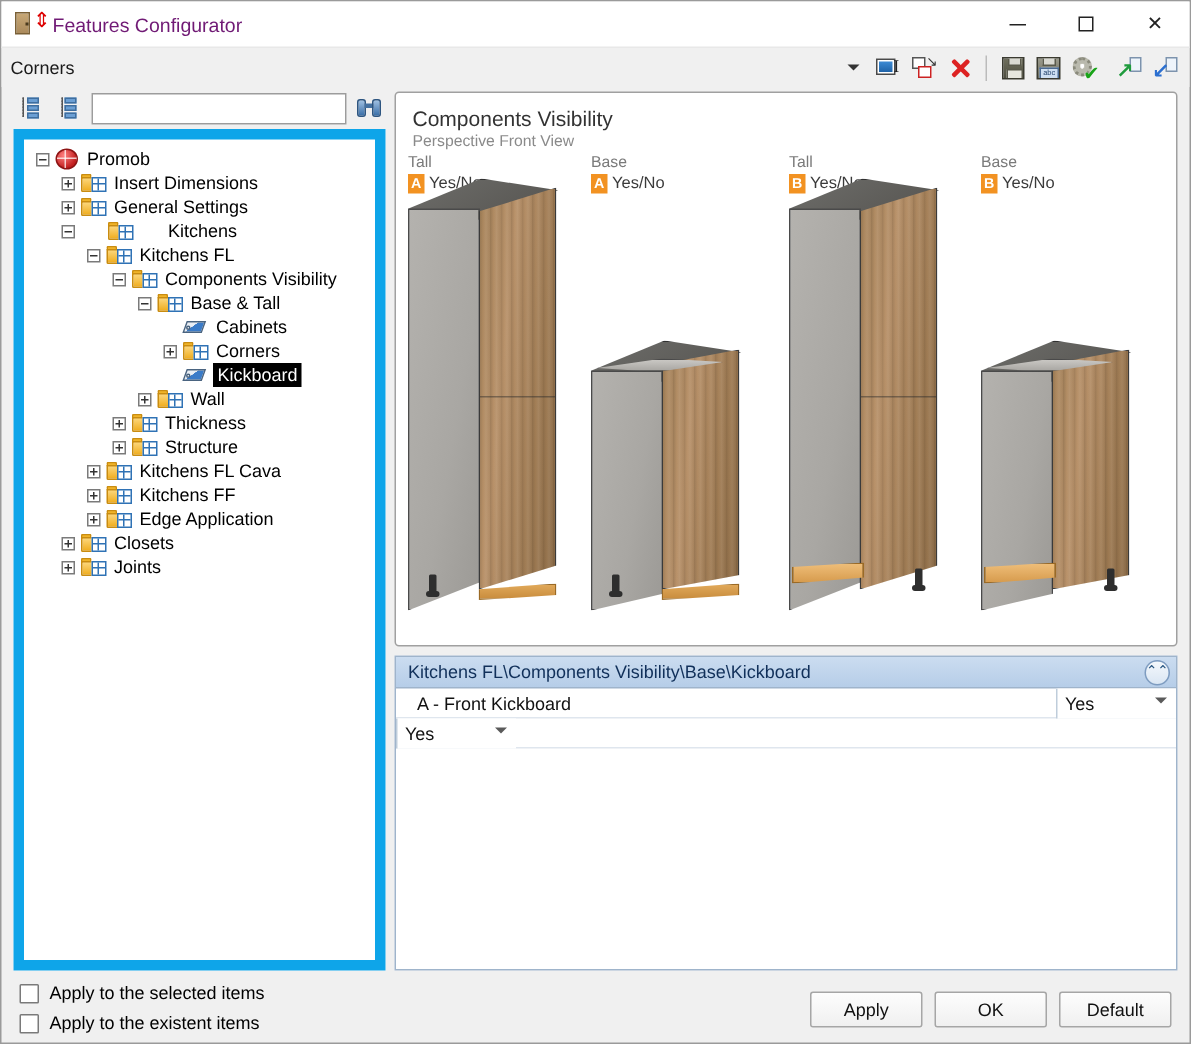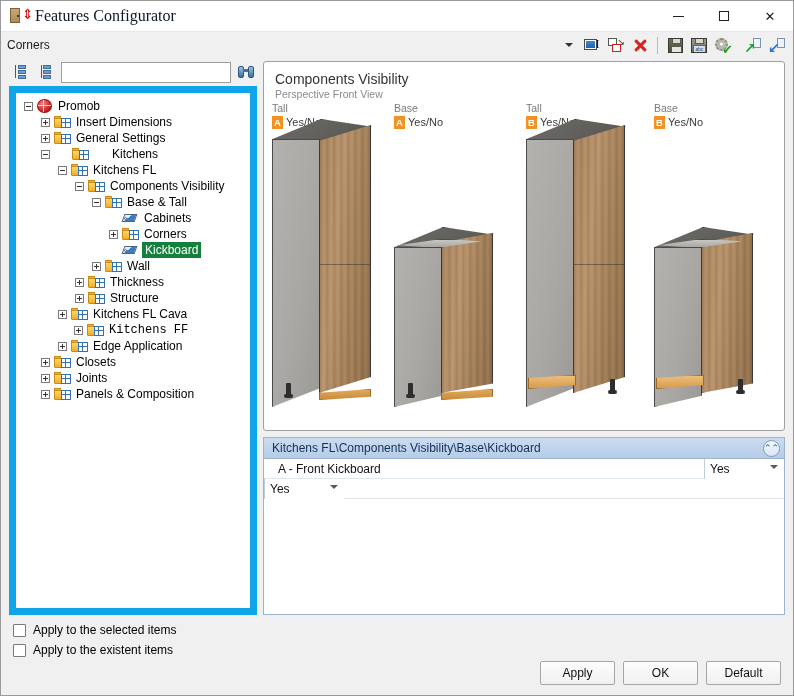--- a/index.html
+++ b/index.html
@@ -43,23 +43,22 @@
     position: absolute; left: 7px; top: 8px;
     width: 2px; height: 2px; background: #4b3a1e;
   }
   .ti-arrow {
     position: absolute; left: 12px; top: 0px;
     width: 5px; height: 17px;
     color: #d00; font-size: 14px; line-height: 15px;
     font-family: "DejaVu Sans", sans-serif;
   }
   .title-text {
-    font-size: 16px; color: #0f172a;
+    font-size: 13px; color: #701a75;
     flex: 1 1 auto;
-    font-family: Liberation Serif, serif;
   }
   .win-btns { display: flex; height: 31px; flex: 0 0 auto; }
   .win-btn {
     width: 46px; height: 31px;
     display: flex; align-items: center; justify-content: center;
     font-family: "DejaVu Sans", sans-serif;
     font-size: 13px; color: #222;
   }
   .glyph-min { width: 11px; height: 1px; background: #222; display:block; }
   .glyph-max { width: 10px; height: 10px; border: 1px solid #222; display:block; }
@@ -282,21 +281,21 @@
     background: linear-gradient(135deg,#e9eef4 40%, #3a7bc8 42%);
     border:1px solid #4a6480;
     transform: skewX(-20deg);
   }
   .ic-tag .hole {
     position:absolute; left:2px; top:5px; width:3px; height:3px;
     background:#fff; border:1px solid #4a6480; border-radius:50%;
   }
   .tlabel { padding: 0 2px; }
   .tnode.selected .tlabel {
-    background: #15803d; color:#fff; padding: 0 3px;
+    background: #000000; color:#fff; padding: 0 3px;
   }
 
   
   .right-pane {
     flex: 1 1 auto;
     display: flex; flex-direction: column;
     gap: 6px;
     padding-top: 3px;
   }
   .viewer {
@@ -427,21 +426,21 @@
     position:absolute; right: 6px; top: 6px;
     width:0; height:0;
     border-left:4px solid transparent;
     border-right:4px solid transparent;
     border-top:4px solid #5a5a5a;
   }
 
   
   .footer {
     flex: 0 0 auto;
-    height: 80px;
+    height: 48px;
     display:flex; align-items:flex-start;
     padding: 6px 12px 0 12px;
     position: relative;
   }
   .checks { display:flex; flex-direction:column; gap:6px; padding-top:2px; }
   .chk-row { display:flex; align-items:center; gap:7px; font-size:12px; }
   .chkbox {
     width:13px; height:13px; background:#fff; border:1px solid #7a7a7a;
     border-radius:1px; flex:0 0 auto;
   }
@@ -690,21 +689,21 @@
           </div>
           <div class="tnode" style="padding-left: 42px;">
             <span class="exp plus"></span>
             <span class="ic-folder">
               <span class="tab"></span>
               <span class="bd"></span>
               <span class="grid"></span>
             </span>
             <span class="tlabel">Kitchens FL Cava</span>
           </div>
-          <div class="tnode" style="padding-left: 58px; font-family: Liberation Mono, monospace;">
+          <div class="tnode" style="padding-left: 42px;">
             <span class="exp plus"></span>
             <span class="ic-folder">
               <span class="tab"></span>
               <span class="bd"></span>
               <span class="grid"></span>
             </span>
             <span class="tlabel">Kitchens FF</span>
           </div>
           <div class="tnode" style="padding-left: 42px;">
             <span class="exp plus"></span>
@@ -725,29 +724,20 @@
             <span class="tlabel">Closets</span>
           </div>
           <div class="tnode" style="padding-left: 25px;">
             <span class="exp plus"></span>
             <span class="ic-folder">
               <span class="tab"></span>
               <span class="bd"></span>
               <span class="grid"></span>
             </span>
             <span class="tlabel">Joints</span>
-          </div>
-          <div class="tnode" style="padding-left: 25px;">
-            <span class="exp plus"></span>
-            <span class="ic-folder">
-              <span class="tab"></span>
-              <span class="bd"></span>
-              <span class="grid"></span>
-            </span>
-            <span class="tlabel">Panels &amp; Composition</span>
           </div>
         </div>
     </div>
 
     <div class="right-pane">
 
       <div class="viewer" id="viewer">
         <div class="viewer-title">Components Visibility</div>
         <div class="viewer-sub">Perspective Front View</div>
       <div class="cab-col" style="left: 8px;">

